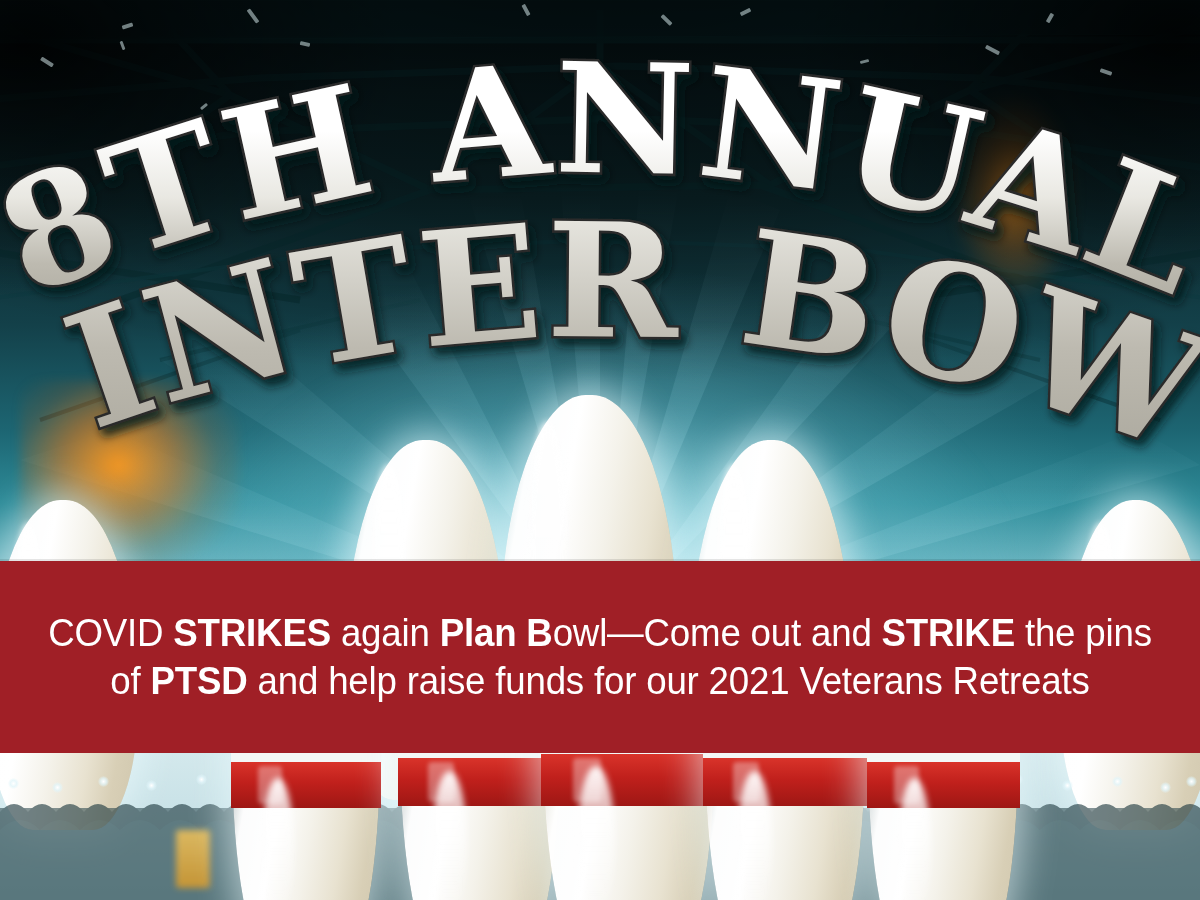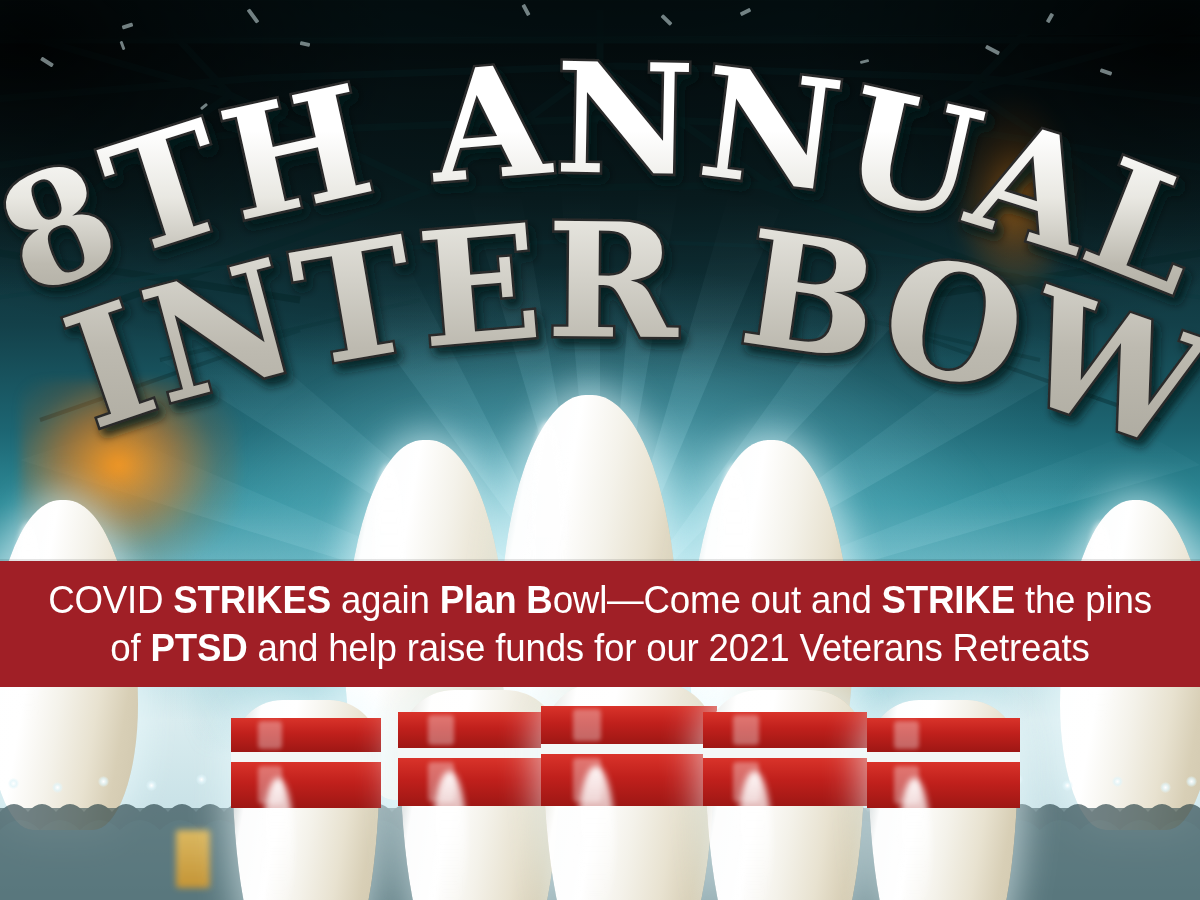--- a/index.html
+++ b/index.html
@@ -120,21 +120,21 @@
   .arc-svg{position:absolute;left:0;top:0;width:1200px;height:560px;overflow:visible;}
   .arc-text{
     font-family:"DejaVu Serif","Liberation Serif",serif;
     font-weight:700;
     letter-spacing:2px;
     paint-order:stroke fill;
   }
 
   
   .banner{
-    position:absolute;left:0;top:561px;width:1200px;height:126px;
+    position:absolute;left:0;top:561px;width:1200px;height:192px;
     background:#a01f26;
     box-shadow:0 -2px 0 rgba(0,0,0,.10);
     display:flex;flex-direction:column;
     align-items:center;justify-content:center;
     z-index:6;
   }
   .banner-line{
     color:#ffffff;
     font-family:"Liberation Sans",sans-serif;
     font-size:39px;

